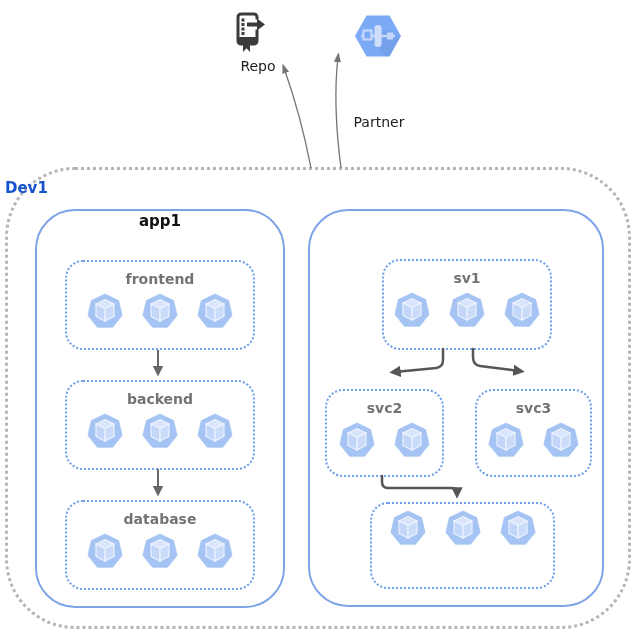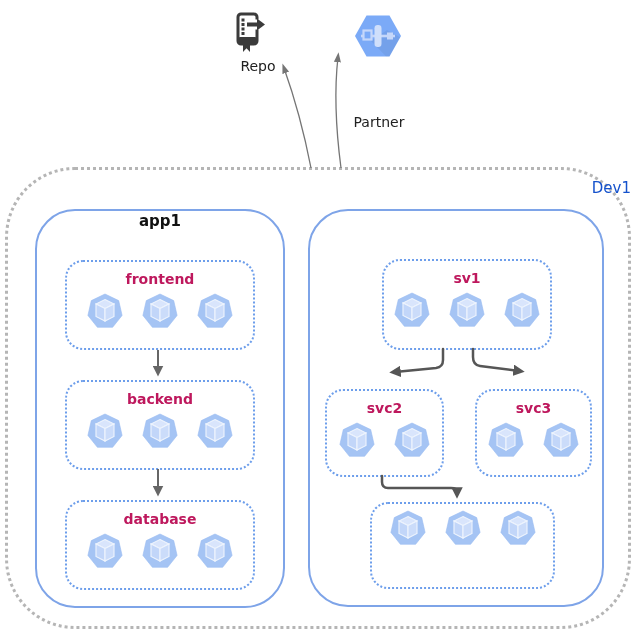--- a/index.html
+++ b/index.html
@@ -7,38 +7,38 @@
     position:relative;width:636px;height:636px;background:#ffffff;overflow:hidden;
     font-family:"DejaVu Sans","Liberation Sans",sans-serif;color:#1a1a1a;
   }
   .abs{position:absolute;}
   
   .cluster{
     position:absolute;left:5px;top:167px;width:626px;height:462px;
     border:3px dotted #b5b5b5;border-radius:70px;box-sizing:border-box;background:#ffffff;
   }
   .cluster-label{
-    position:absolute;left:5px;top:179px;width:626px;text-align:right;
-    font-weight:normal;font-size:15px;color:#1552cc;
+    position:absolute;left:5px;top:179px;width:626px;text-align:left;
+    font-weight:bold;font-size:15px;color:#1552cc;
   }
   
   .app{
     position:absolute;border:2px solid #7ea4e8;border-radius:40px;
     box-sizing:border-box;background:#ffffff;
   }
   .app-title{
     text-align:center;padding-top:1px;font-weight:bold;font-size:15px;color:#111111;
   }
   
   .svc{
     position:absolute;border:2px dotted #6d9eeb;border-radius:18px;
     box-sizing:border-box;background:#ffffff;
   }
   .svc-title{
-    text-align:center;padding-top:9px;font-weight:bold;font-size:14px;color:#be185d;
+    text-align:center;padding-top:9px;font-weight:bold;font-size:14px;color:#737373;
   }
   .pods{
     display:flex;justify-content:center;align-items:center;gap:15px;margin-top:3px;height:42px;
   }
   .pods svg{display:block;}
   
   .ext-label{
     position:absolute;text-align:center;font-size:14px;color:#212121;
   }
   #arrow-layer{position:absolute;left:0;top:0;width:636px;height:636px;pointer-events:none;}

